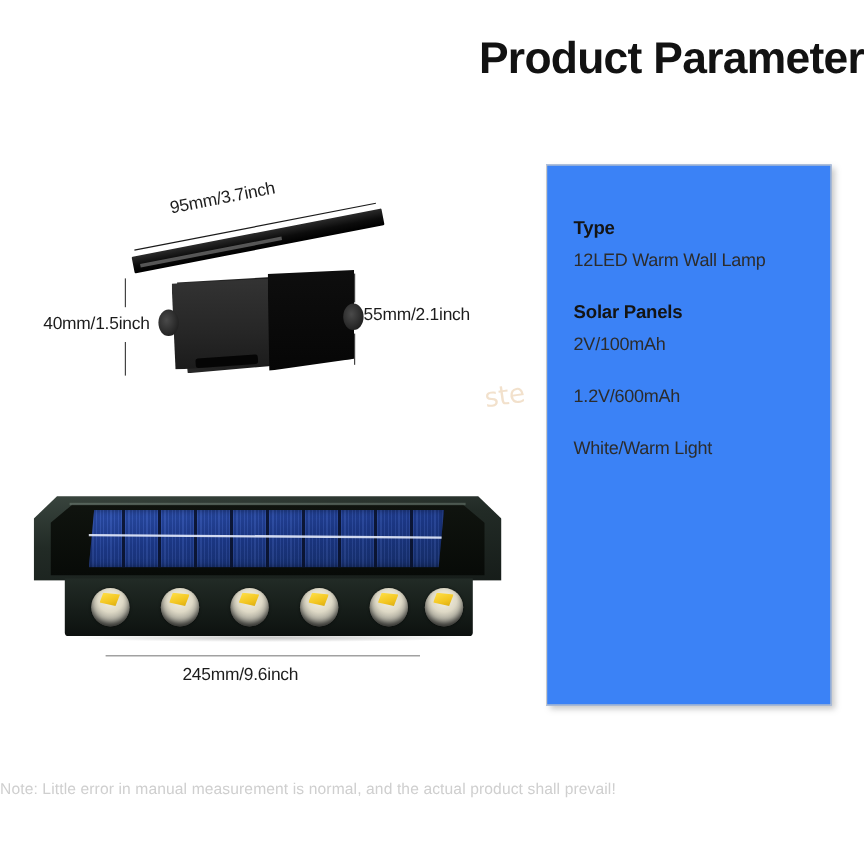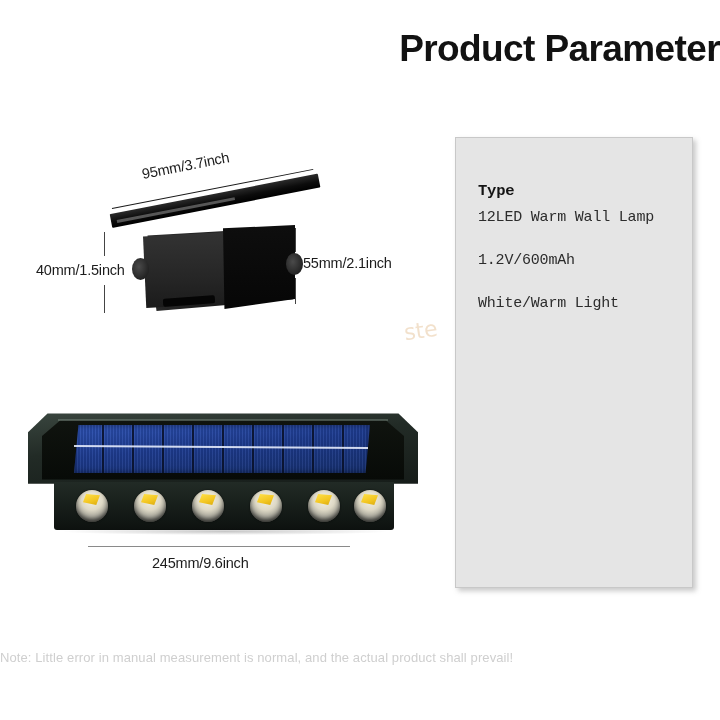--- a/index.html
+++ b/index.html
@@ -49,26 +49,25 @@
     user-select: none;
   }
 
   
   .spec-panel {
     position: absolute;
     left: 455px;
     top: 137px;
     width: 238px;
     height: 451px;
-    background: #e5e5e5;
+    background: #3b82f6;
     border: 1px solid #c8c8c8;
     box-shadow: 3px 3px 5px rgba(120,120,120,0.40);
     box-sizing: border-box;
     padding: 44px 0 0 22px;
-    font-family: Liberation Mono, monospace;
   }
   .spec-row { margin-bottom: 26px; }
   .spec-label {
     font-size: 15.5px;
     font-weight: bold;
     color: #141414;
     margin-bottom: 9px;
     letter-spacing: -0.2px;
   }
   .spec-value {
@@ -375,20 +374,22 @@
 
   <div class="rule-bottom"></div>
   <div class="dim dim-bottom">245mm/9.6inch</div>
 
   <div class="spec-panel">
     <div class="spec-row">
       <div class="spec-label">Type</div>
       <div class="spec-value">12LED Warm Wall Lamp</div>
     </div>
     <div class="spec-row">
+      <div class="spec-label">Solar Panels</div>
+      <div class="spec-value">2V/100mAh</div>
     </div>
     <div class="spec-row">
       <div class="spec-value">1.2V/600mAh</div>
     </div>
     <div class="spec-row">
       <div class="spec-value">White/Warm Light</div>
     </div>
   </div>
 
   <div class="footer-note">Note: Little error in manual measurement is normal, and the actual product shall prevail!</div>

